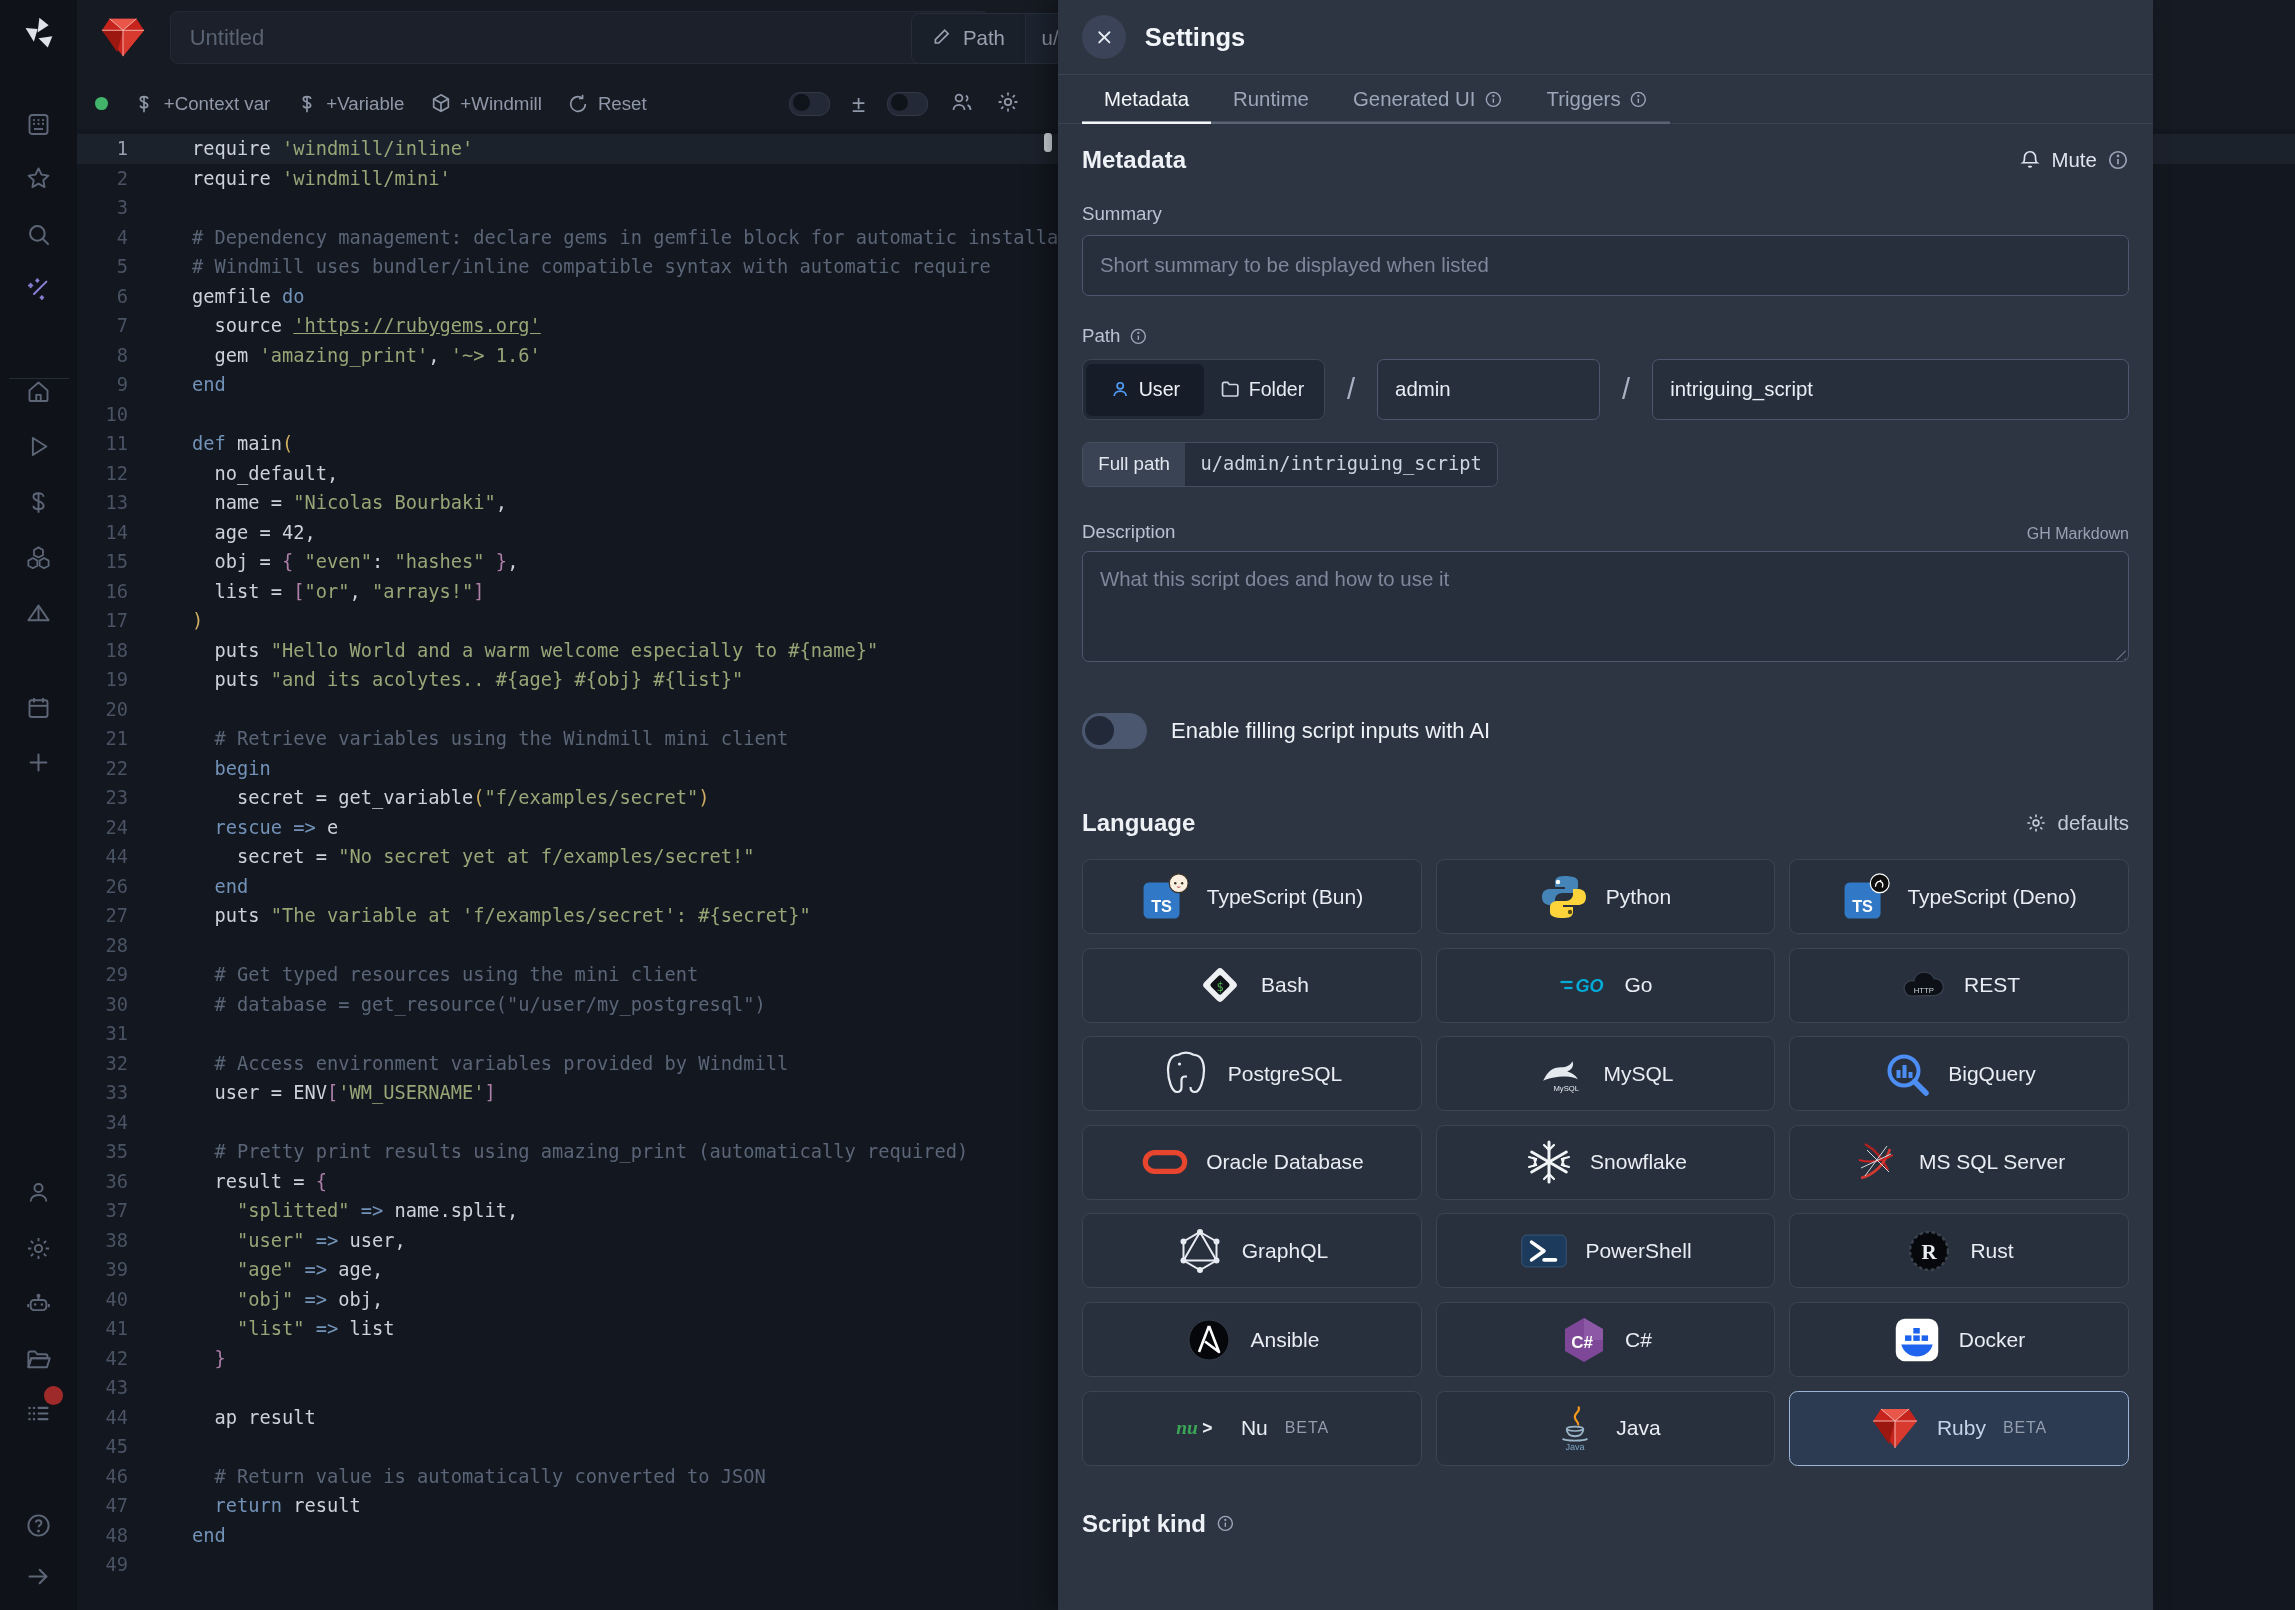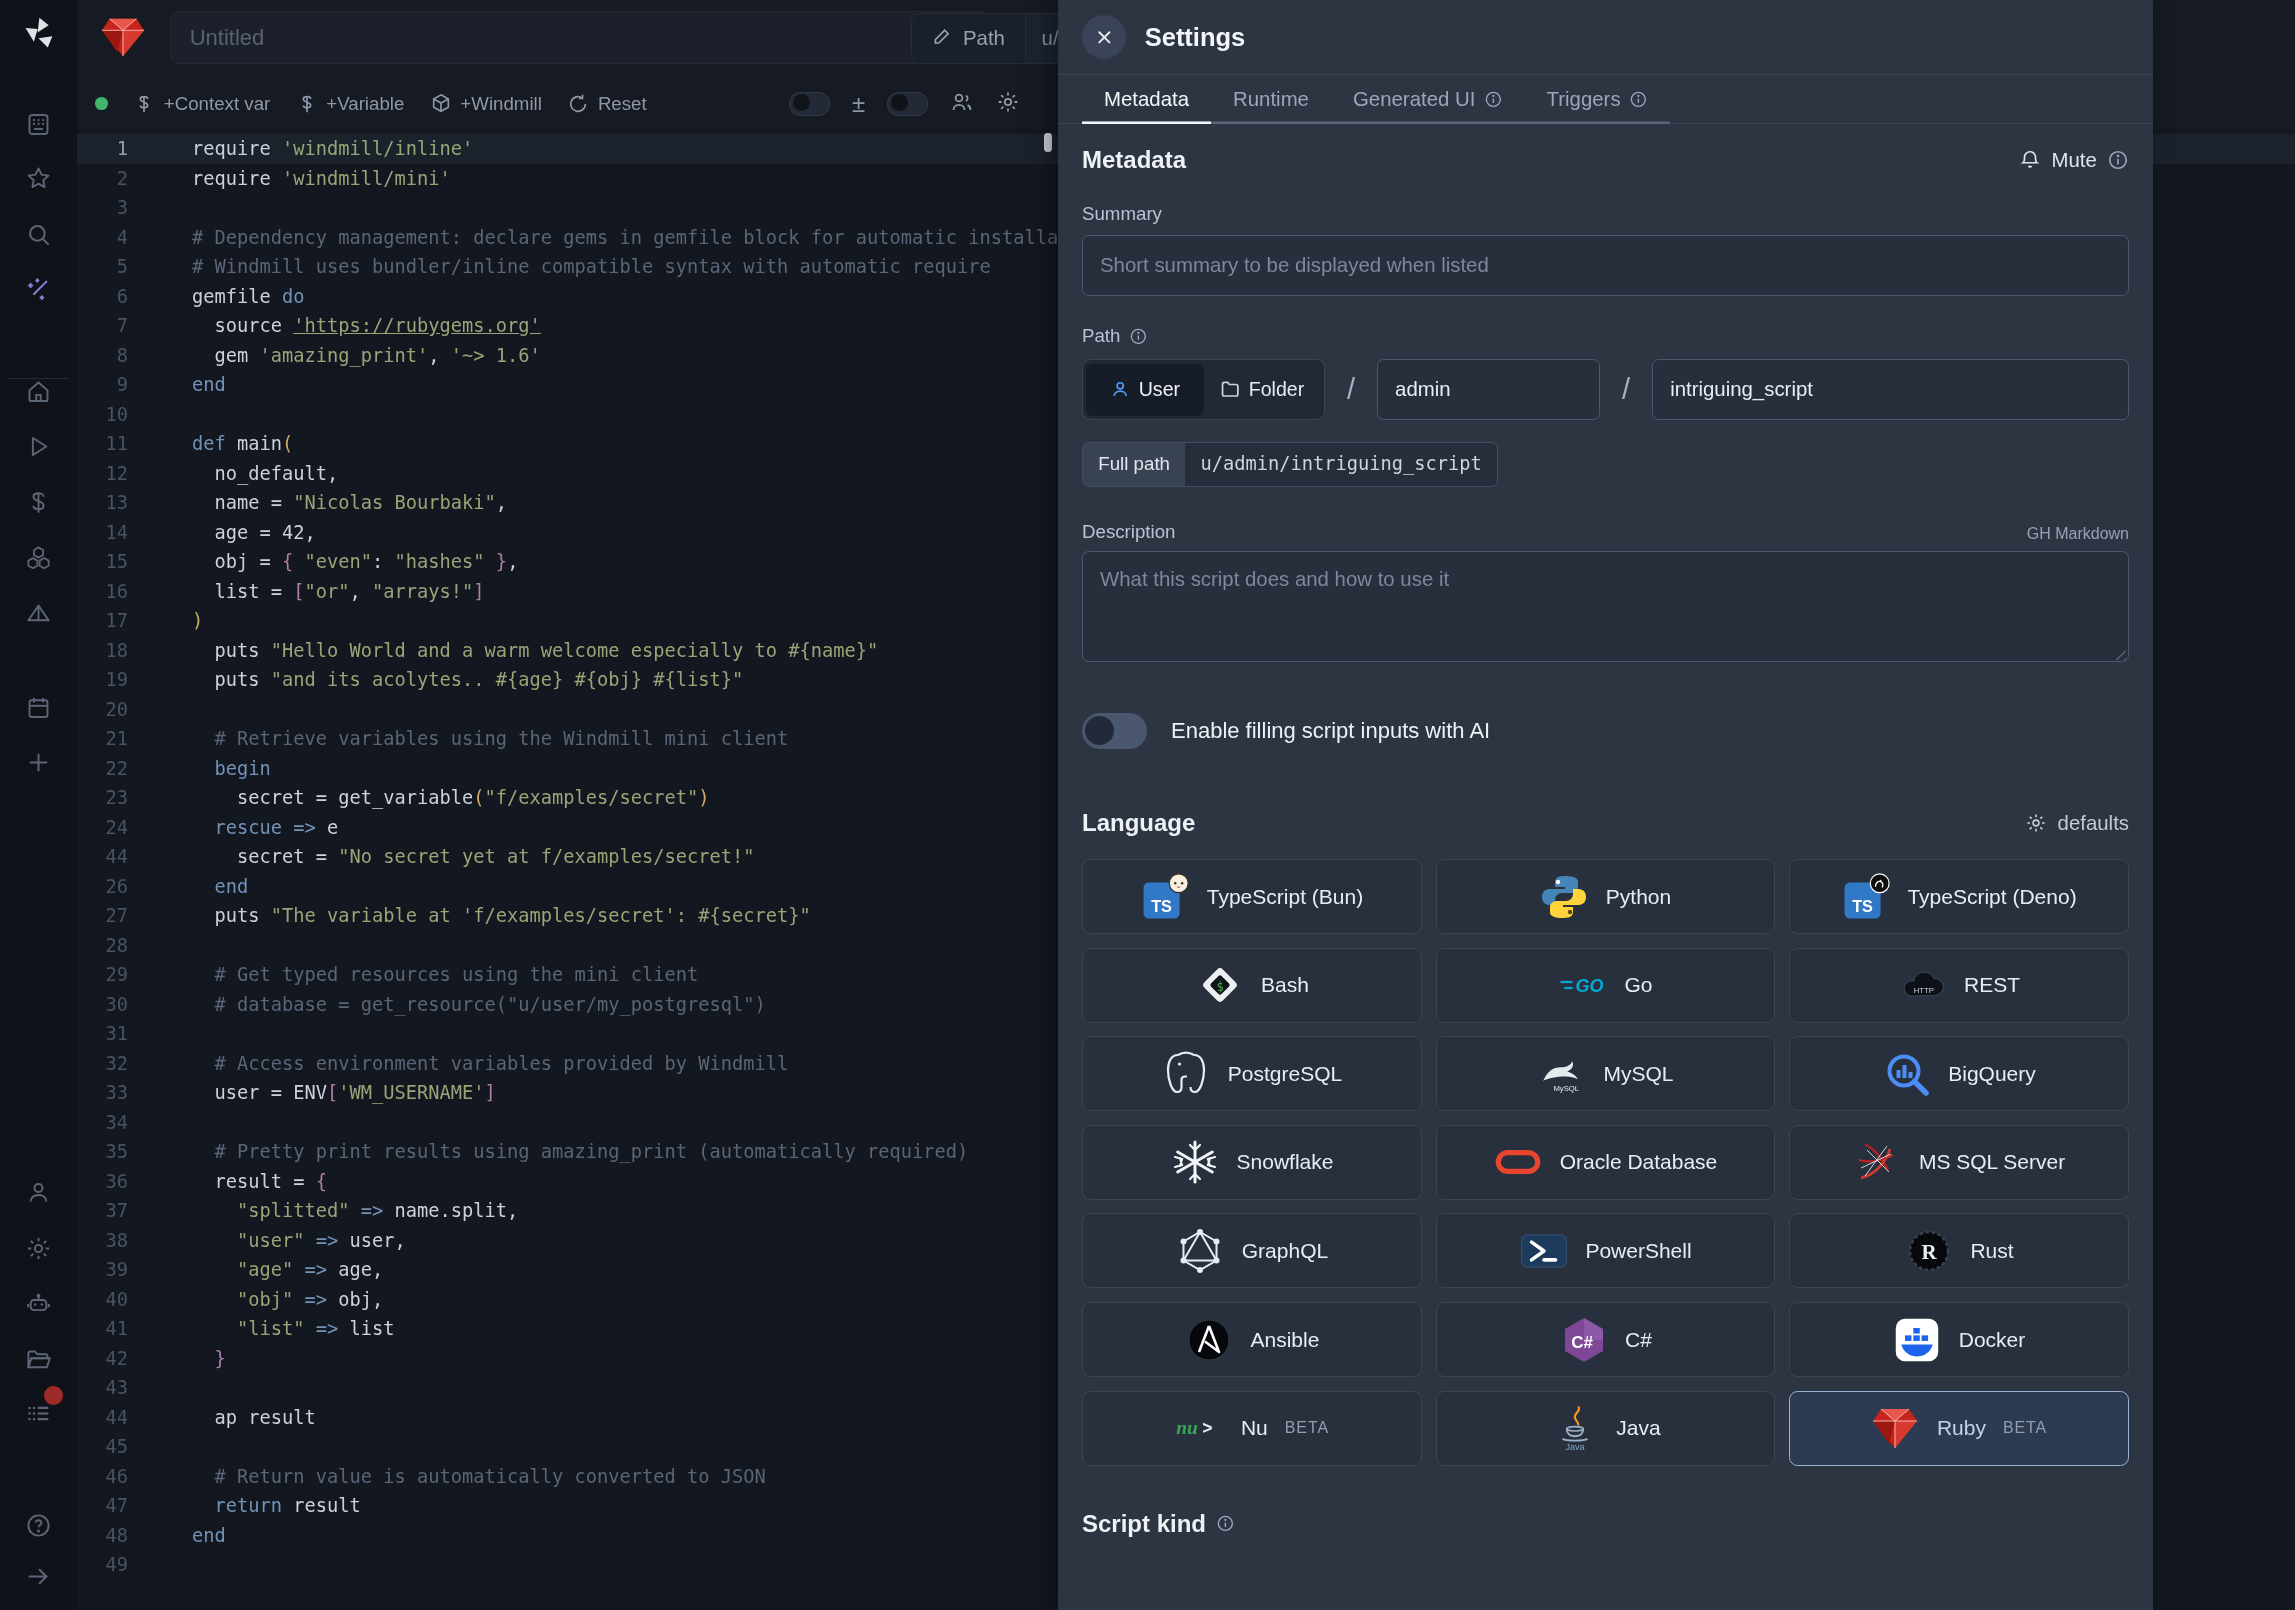--- a/index.html
+++ b/index.html
@@ -570,36 +570,36 @@
               <line x1="31.5" y1="31.5" x2="43" y2="43" stroke="#4c8df6" stroke-width="5.5" stroke-linecap="round"></line>
               <rect x="13.5" y="20" width="4" height="8" fill="#4c8df6"></rect>
               <rect x="19.5" y="15" width="4" height="13" fill="#4c8df6"></rect>
               <rect x="25.5" y="22" width="4" height="6" fill="#4c8df6"></rect>
             </svg>
           </span>
           <span class="lab">BigQuery</span>
         </div>
         <div class="lang-btn">
           <span class="lang-icon">
+            <svg viewBox="0 0 56 36">
+              <rect x="5" y="7" width="46" height="22" rx="11" fill="none" stroke="#e8452e" stroke-width="6"></rect>
+            </svg>
+          </span>
+          <span class="lab">Oracle Database</span>
+        </div>
+        <div class="lang-btn">
+          <span class="lang-icon">
             <svg viewBox="0 0 48 48" stroke="#f2f5f8" stroke-width="3" stroke-linecap="round" fill="none">
               <line x1="24" y1="4" x2="24" y2="44"></line>
               <line x1="6.7" y1="14" x2="41.3" y2="34"></line>
               <line x1="41.3" y1="14" x2="6.7" y2="34"></line>
               <path d="M19 7l5 5 5-5M19 41l5-5 5 5M4 19l7 2-2 7M44 19l-7 2 2 7M44 29l-7-2 2-7M4 29l7-2-2-7" stroke-width="2.2"></path>
             </svg>
           </span>
           <span class="lab">Snowflake</span>
-        </div>
-        <div class="lang-btn">
-          <span class="lang-icon">
-            <svg viewBox="0 0 56 36">
-              <rect x="5" y="7" width="46" height="22" rx="11" fill="none" stroke="#e8452e" stroke-width="6"></rect>
-            </svg>
-          </span>
-          <span class="lab">Oracle Database</span>
         </div>
         <div class="lang-btn">
           <span class="lang-icon">
             <svg viewBox="0 0 48 48" fill="none">
               <path d="M12 6c9 5 17 13 23 26" stroke="#b22222" stroke-width="2.5"></path>
               <path d="M8 40c13-3 24-14 29-29" stroke="#d03a31" stroke-width="2.5"></path>
               <path d="M6 22c11 3 22 2 34-5" stroke="#c22" stroke-width="2"></path>
               <path d="M14 12l22 22M34 8L12 38M8 30l30-14" stroke="#e8ecf2" stroke-width="0.9"></path>
             </svg>
           </span>

